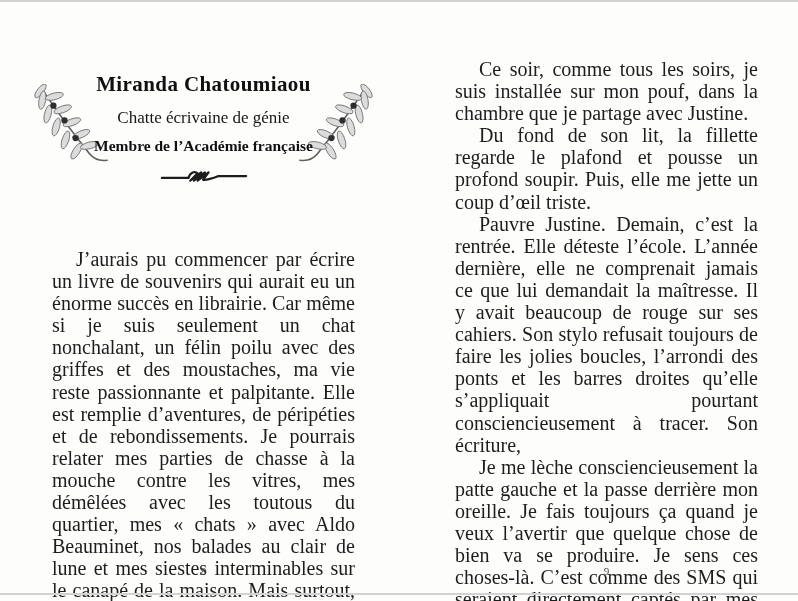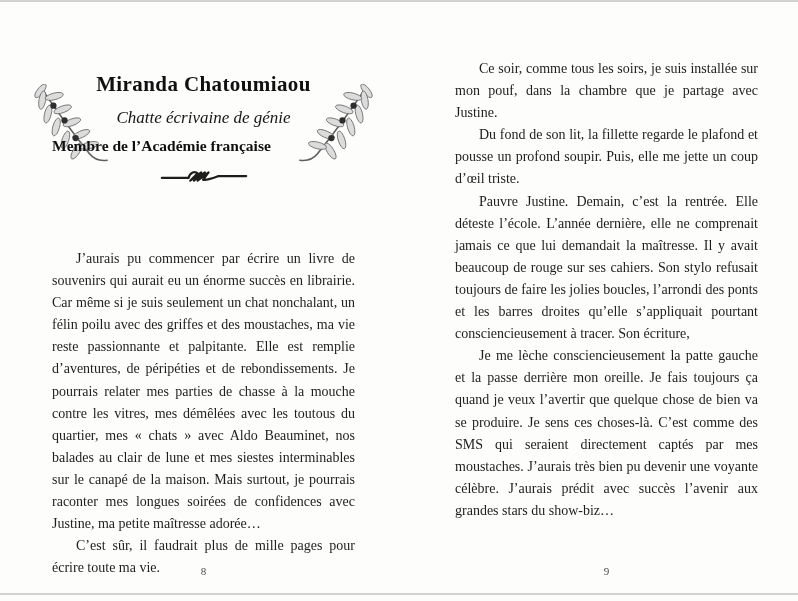--- a/index.html
+++ b/index.html
@@ -27,25 +27,26 @@
   .author-name {
     position: absolute; top: 72px; left: 0; right: 0;
     text-align: center;
     font-size: 21px; font-weight: bold; color: #101010;
     letter-spacing: 0.4px;
     white-space: nowrap;
   }
   .author-role {
     position: absolute; top: 108px; left: 0; right: 0;
     text-align: center;
-    font-style: italic; font-size: 17px; color: #161616;
+    font-size: 17px; color: #161616;
     white-space: nowrap;
   }
   .author-membership {
     position: absolute; top: 137px; left: 0; right: 0;
+    text-align: center;
     font-size: 15.5px; font-weight: bold; color: #101010;
     white-space: nowrap;
   }
   .branch {
     position: absolute; top: 84px; width: 74px; height: 84px;
   }
   .branch-left  { left: -18px; }
   .branch-right { right: -18px; transform: scaleX(-1); }
   .divider {
     position: absolute; top: 167px; left: 50%; margin-left: -44px;
@@ -53,21 +54,21 @@
   }
 
   
   .body-text {
     position: absolute; left: 0; right: 0;
   }
   .page-left  .body-text { top: 200px; margin-top: 48px; }
   .page-right .body-text { top: 58px; }
   .body-text p {
     margin: 0;
-    font-size: 14px;
+    font-size: 20px;
     line-height: 22.1px;
     text-align: justify;
     text-indent: 24px;
     color: #1d1d1d;
   }
   .page-number {
     position: absolute; top: 565px; left: 0; right: 0;
     text-align: center;
     font-size: 11px; color: #4a4a4a;
   }

